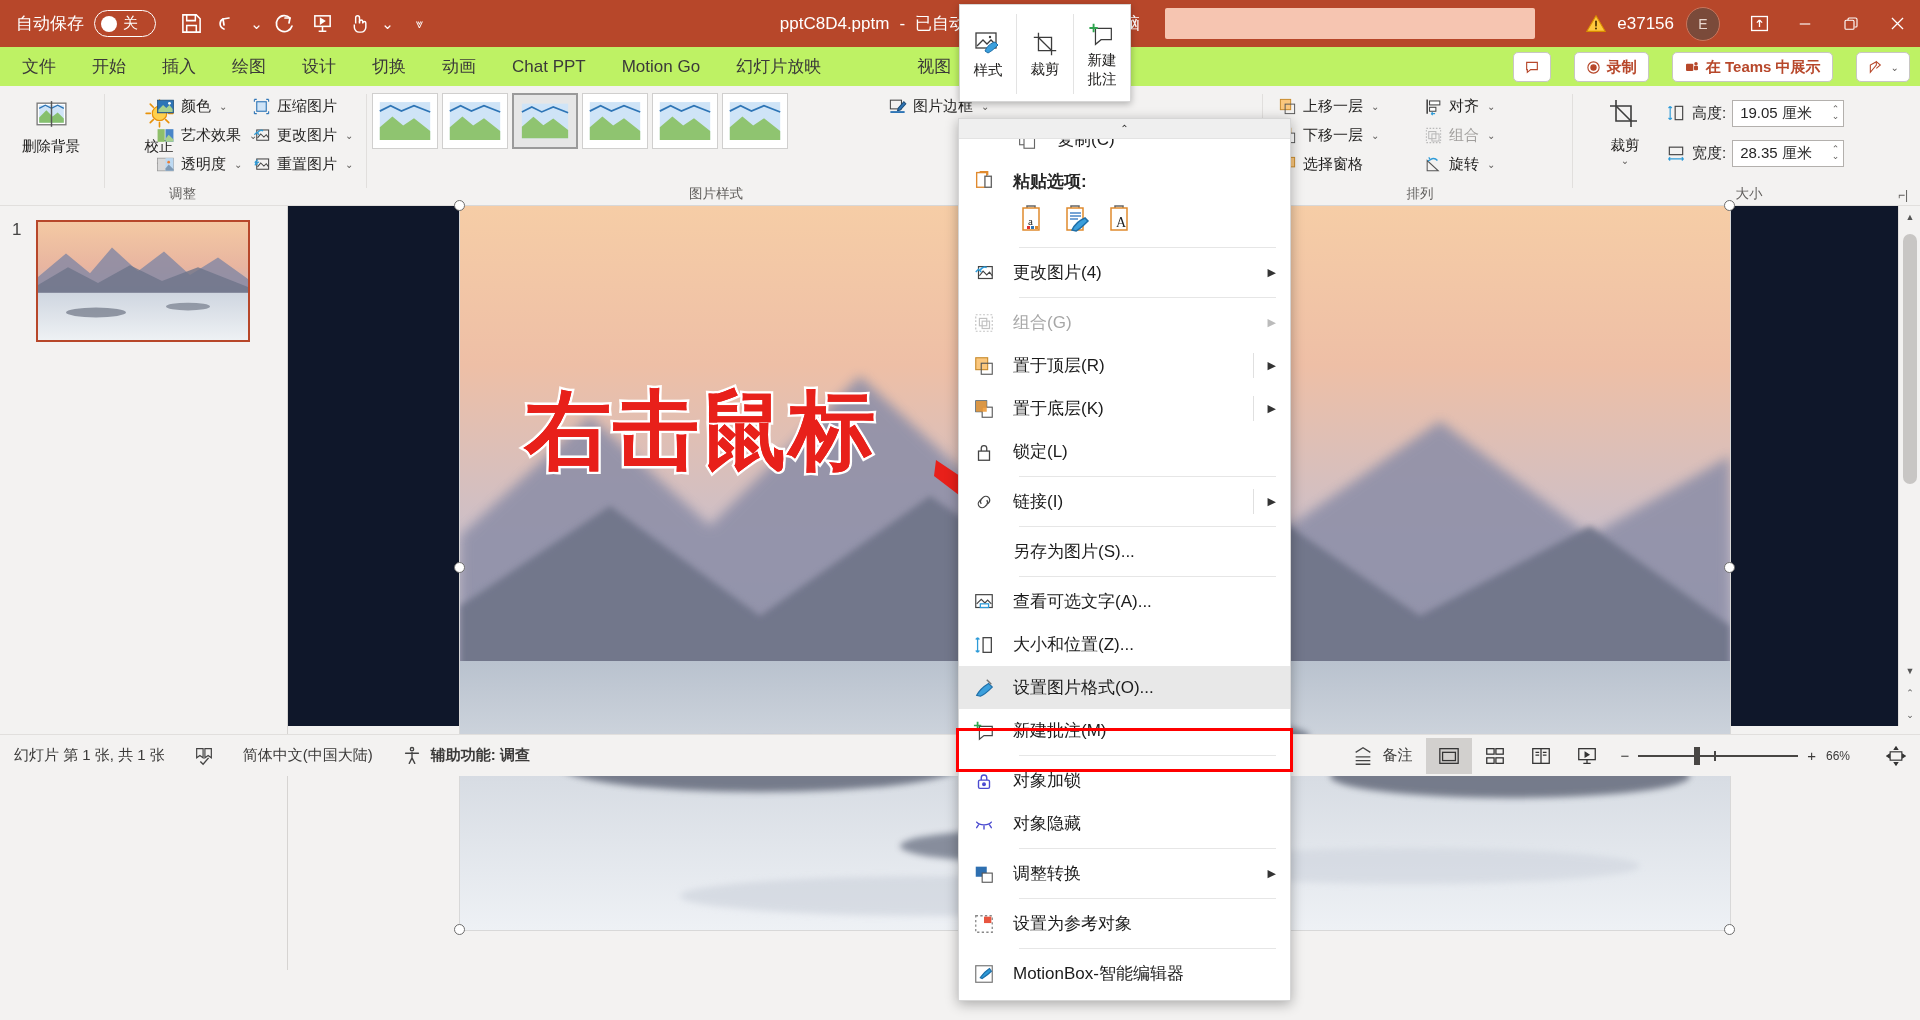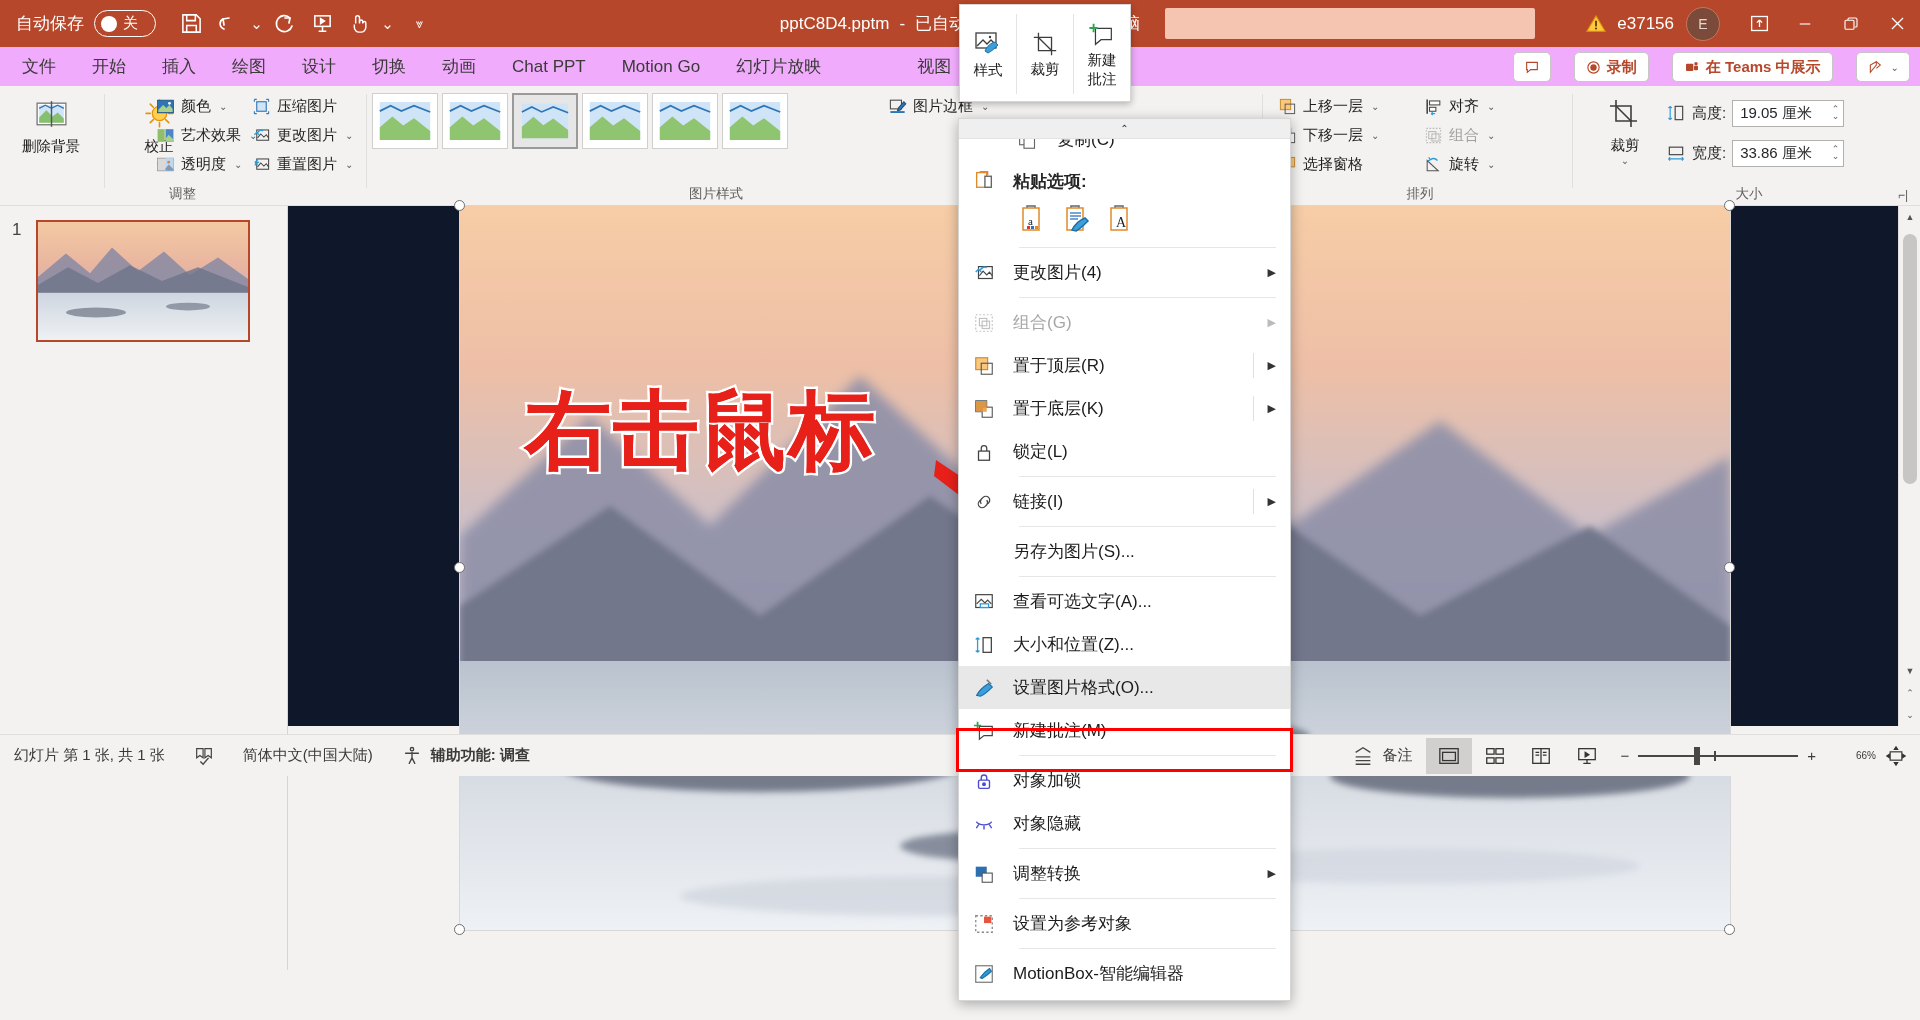--- a/index.html
+++ b/index.html
@@ -50,21 +50,21 @@
     display:flex; align-items:center; justify-content:center;
     font-size:14px; color:#e8d5cd; border:1px solid #c9755c;
   }
   .win-btn {
     width:46px; height:47px; display:flex; align-items:center; justify-content:center;
   }
 
   
   .tabsrow {
     position:absolute; left:0; top:47px; width:1920px; height:39px;
-    background:#f0abfc; display:flex; align-items:center;
+    background:#bef264; display:flex; align-items:center;
   }
   .tab {
     height:39px; padding:0 18px; display:flex; align-items:center;
     font-size:17px; color:#3b3a39; white-space:nowrap;
   }
   .tab.first { padding-left:22px; }
   .tab.active { color:#b7472a; font-weight:bold; position:relative; }
   .tab.active::after {
     content:""; position:absolute; left:14px; right:14px; bottom:2px; height:3px; background:#b7472a;
   }
@@ -215,21 +215,21 @@
     display:flex; align-items:center; font-size:15px; color:#3b3a39;
   }
   .sb-item { display:flex; align-items:center; gap:8px; padding:0 14px; height:42px; }
   .sb-right { position:absolute; right:4px; display:flex; align-items:center; height:42px; }
   .viewbtn { width:46px; height:36px; display:flex; align-items:center; justify-content:center; }
   .viewbtn.active { background:#d2d0ce; }
   .zoomslider { display:flex; align-items:center; gap:9px; padding:0 10px; }
   .zs-track { position:relative; width:160px; height:2px; background:#484644; }
   .zs-mid { position:absolute; left:76px; top:-4px; width:1.5px; height:10px; background:#484644; }
   .zs-knob { position:absolute; left:56px; top:-8px; width:6px; height:18px; background:#484644; }
-  .zoom-pct { width:50px; text-align:right; font-size:10px; }
+  .zoom-pct { width:50px; text-align:left; font-size:12px; }
 
   
   .anno-text {
     position:absolute; left:237px; top:167px;
     font-family:"DejaVu Sans","Liberation Sans",sans-serif;
     font-size:86px; font-weight:bold; color:#e8201a;
     letter-spacing:2px;
     -webkit-text-stroke:5px #ffffff;
     paint-order:stroke fill;
     z-index:20;
@@ -631,21 +631,21 @@
               </span>
           </span>
         </div>
         <div class="spin-row" style="margin-top:10px">
           <svg width="20" height="20" viewBox="0 0 24 24" fill="none" stroke="#2e9bd8" stroke-width="1.4">
             <path d="M3 19h18M3 19l2-2M3 19l2 2M21 19l-2-2M21 19l-2 2"></path>
             <rect x="4" y="5" width="16" height="9" stroke="#444"></rect>
           </svg>
           <span>宽度:</span>
           <span class="spinbox">
-            <span>33.86 厘米</span>
+            <span>28.35 厘米</span>
             <span class="spin-arrows">
                 <span>⌃</span>
                 <span>⌄</span>
               </span>
           </span>
         </div>
       </div>
 
       <div class="grp-label">大小</div>
       <span class="dlg-launch">⌐|</span>

